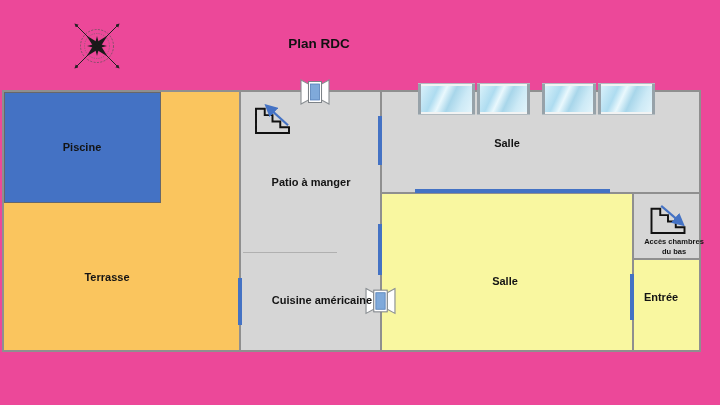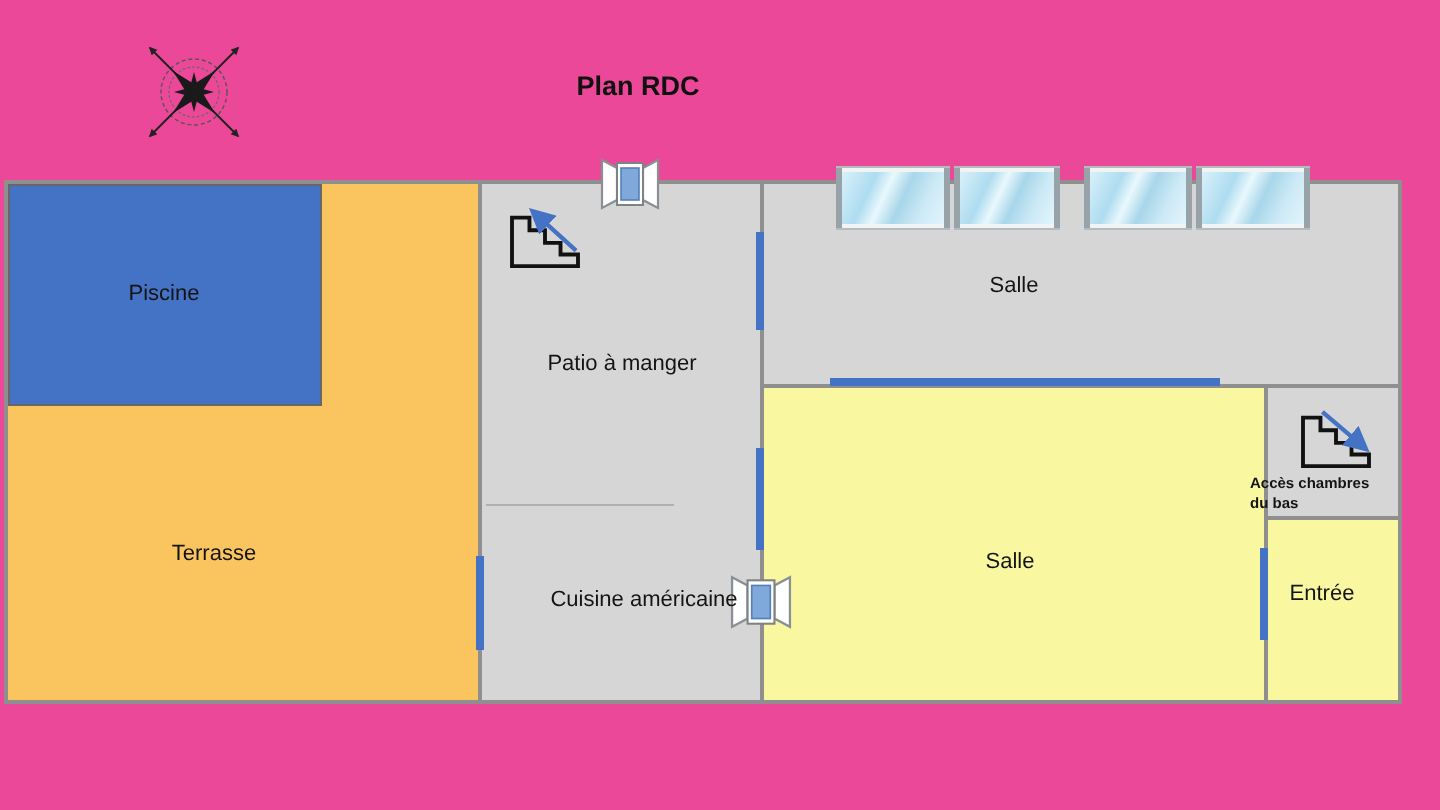--- a/index.html
+++ b/index.html
@@ -2,21 +2,21 @@
 <html><head>
 <meta charset="utf-8">
 <style>
   html,body{margin:0;padding:0;background:#fff;}
   .canvas{position:relative;width:720px;height:405px;background:#ec4899;overflow:hidden;
           font-family:"Liberation Sans",sans-serif;}
   .room{position:absolute;z-index:1;}
   .wall{position:absolute;background:#8f8f8f;z-index:2;}
   .divider{position:absolute;background:#b0b0b0;z-index:3;}
   .door{position:absolute;background:#4472C4;z-index:4;}
-  .lbl{position:absolute;transform:translate(-50%,-50%);font-weight:normal;font-size:11px;
+  .lbl{position:absolute;transform:translate(-50%,-50%);font-weight:bold;font-size:11px;
        color:#141414;white-space:nowrap;z-index:6;}
   .title{position:absolute;left:319px;top:43px;transform:translate(-50%,-50%);
          font-weight:bold;font-size:13.5px;color:#111;z-index:6;}
   .lbl-small{position:absolute;font-weight:bold;font-size:7.5px;line-height:1.3;
        color:#141414;z-index:6;transform:none;white-space:normal;}
   .icon{position:absolute;z-index:5;}
 
   
   .terrasse{left:2px;top:90px;width:239px;height:260px;}
   .piscine{left:4px;top:92px;width:155px;height:109px;border:1px solid #67676a;}
@@ -63,21 +63,21 @@
   .stairs-acces{left:648px;top:202px;}
   .window-dining{left:300px;top:79px;}
   .window-kitchen{left:365px;top:287px;}
 
   .lbl-piscine{left:82px;top:147px;}
   .lbl-terrasse{left:107px;top:277px;}
   .lbl-salle{left:311px;top:182px;}
   .lbl-cuisine{left:322px;top:300px;}
   .lbl-salon{left:507px;top:143px;}
   .lbl-patio{left:505px;top:281px;}
-  .lbl-acces{left:625px;top:237px;width:60px;}
+  .lbl-acces{left:644px;top:237px;width:60px;text-align:center;}
   .lbl-entree{left:661px;top:297px;}
 </style>
 </head>
 <body>
 
 <div class="canvas">
 
   <svg class="icon compass" width="66" height="60" viewBox="0 0 60 60">
     <defs>
       <marker id="ctip" markerWidth="7" markerHeight="7" refX="3.2" refY="2" orient="auto">

